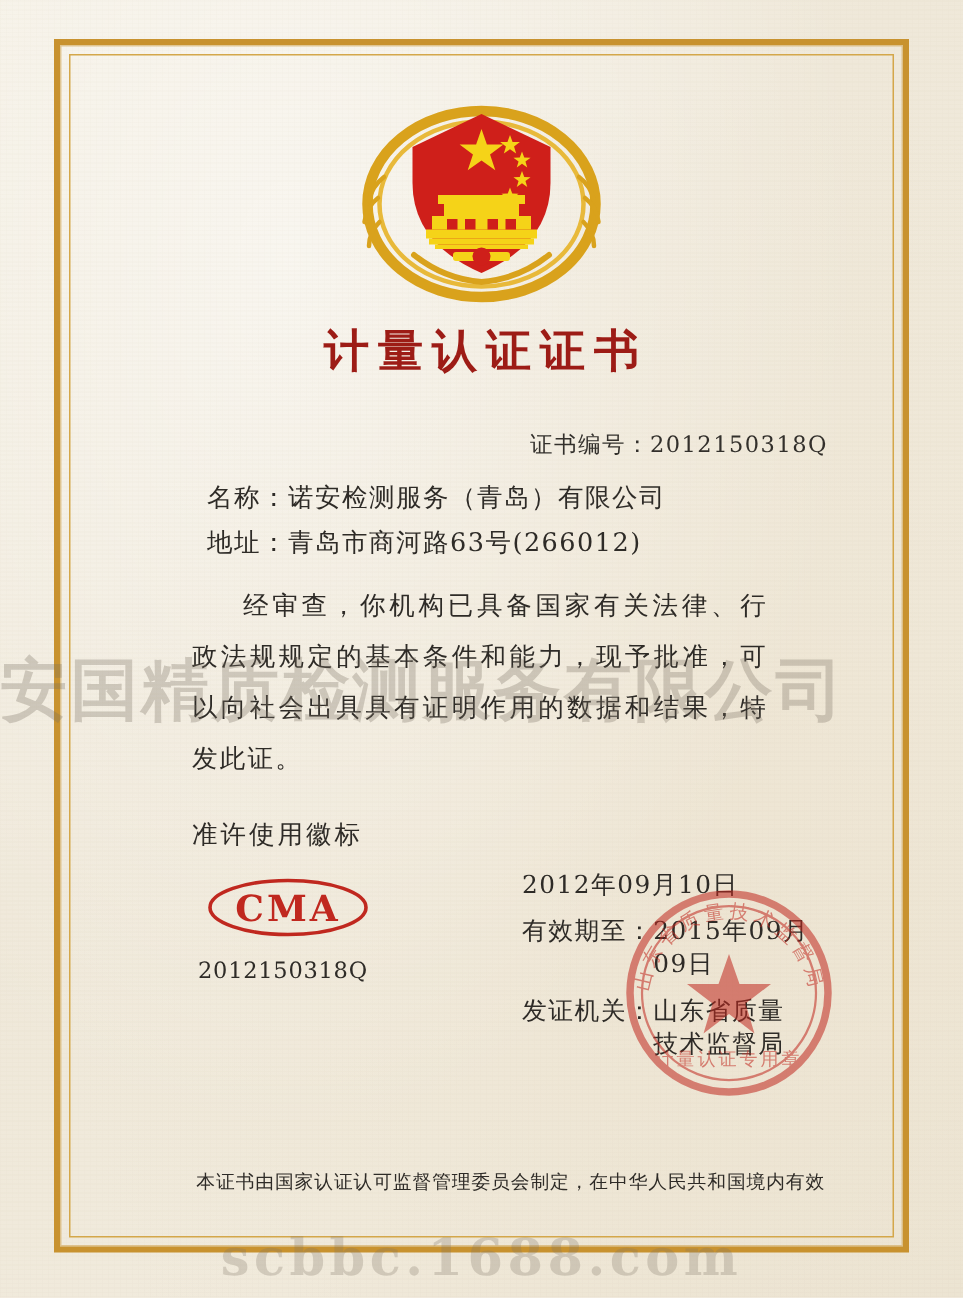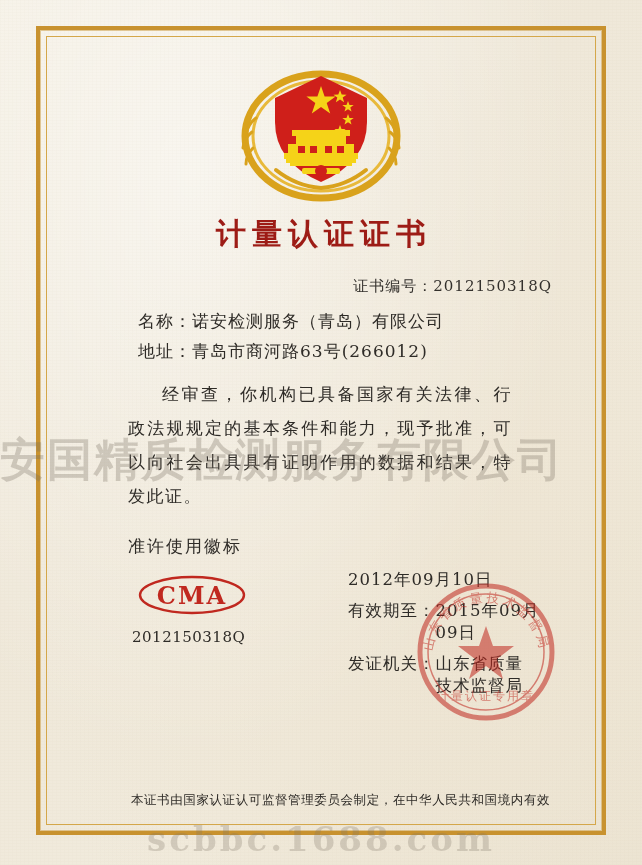--- a/index.html
+++ b/index.html
@@ -90,21 +90,21 @@
     color: #9d1c16;
     font-family: Liberation Sans, sans-serif;
     font-weight: 700;
     font-size: 30px;
     letter-spacing: 6px;
     text-indent: 6px;
   }
 
   
   .cert-no {
-    margin-top: 22px;
+    margin-top: 32px;
     text-align: right;
     padding-right: 18px;
     font-size: 15px;
     color: #33302c;
     font-family: "DejaVu Serif", "Liberation Serif", serif;
     letter-spacing: 1px;
   }
 
   
   .fields {
@@ -196,21 +196,21 @@
     height: 156px;
     opacity: .55;
     pointer-events: none;
   }
 
   
   .footer-note {
     position: absolute;
     left: 0;
     right: 0;
-    bottom: 16px;
+    bottom: 28px;
     text-align: center;
     font-family: "DejaVu Serif", "Liberation Serif", serif;
     font-size: 12.5px;
     color: #2e2b27;
     letter-spacing: .6px;
     padding-left: 39px;
   }
 
   
   .wm-company {

